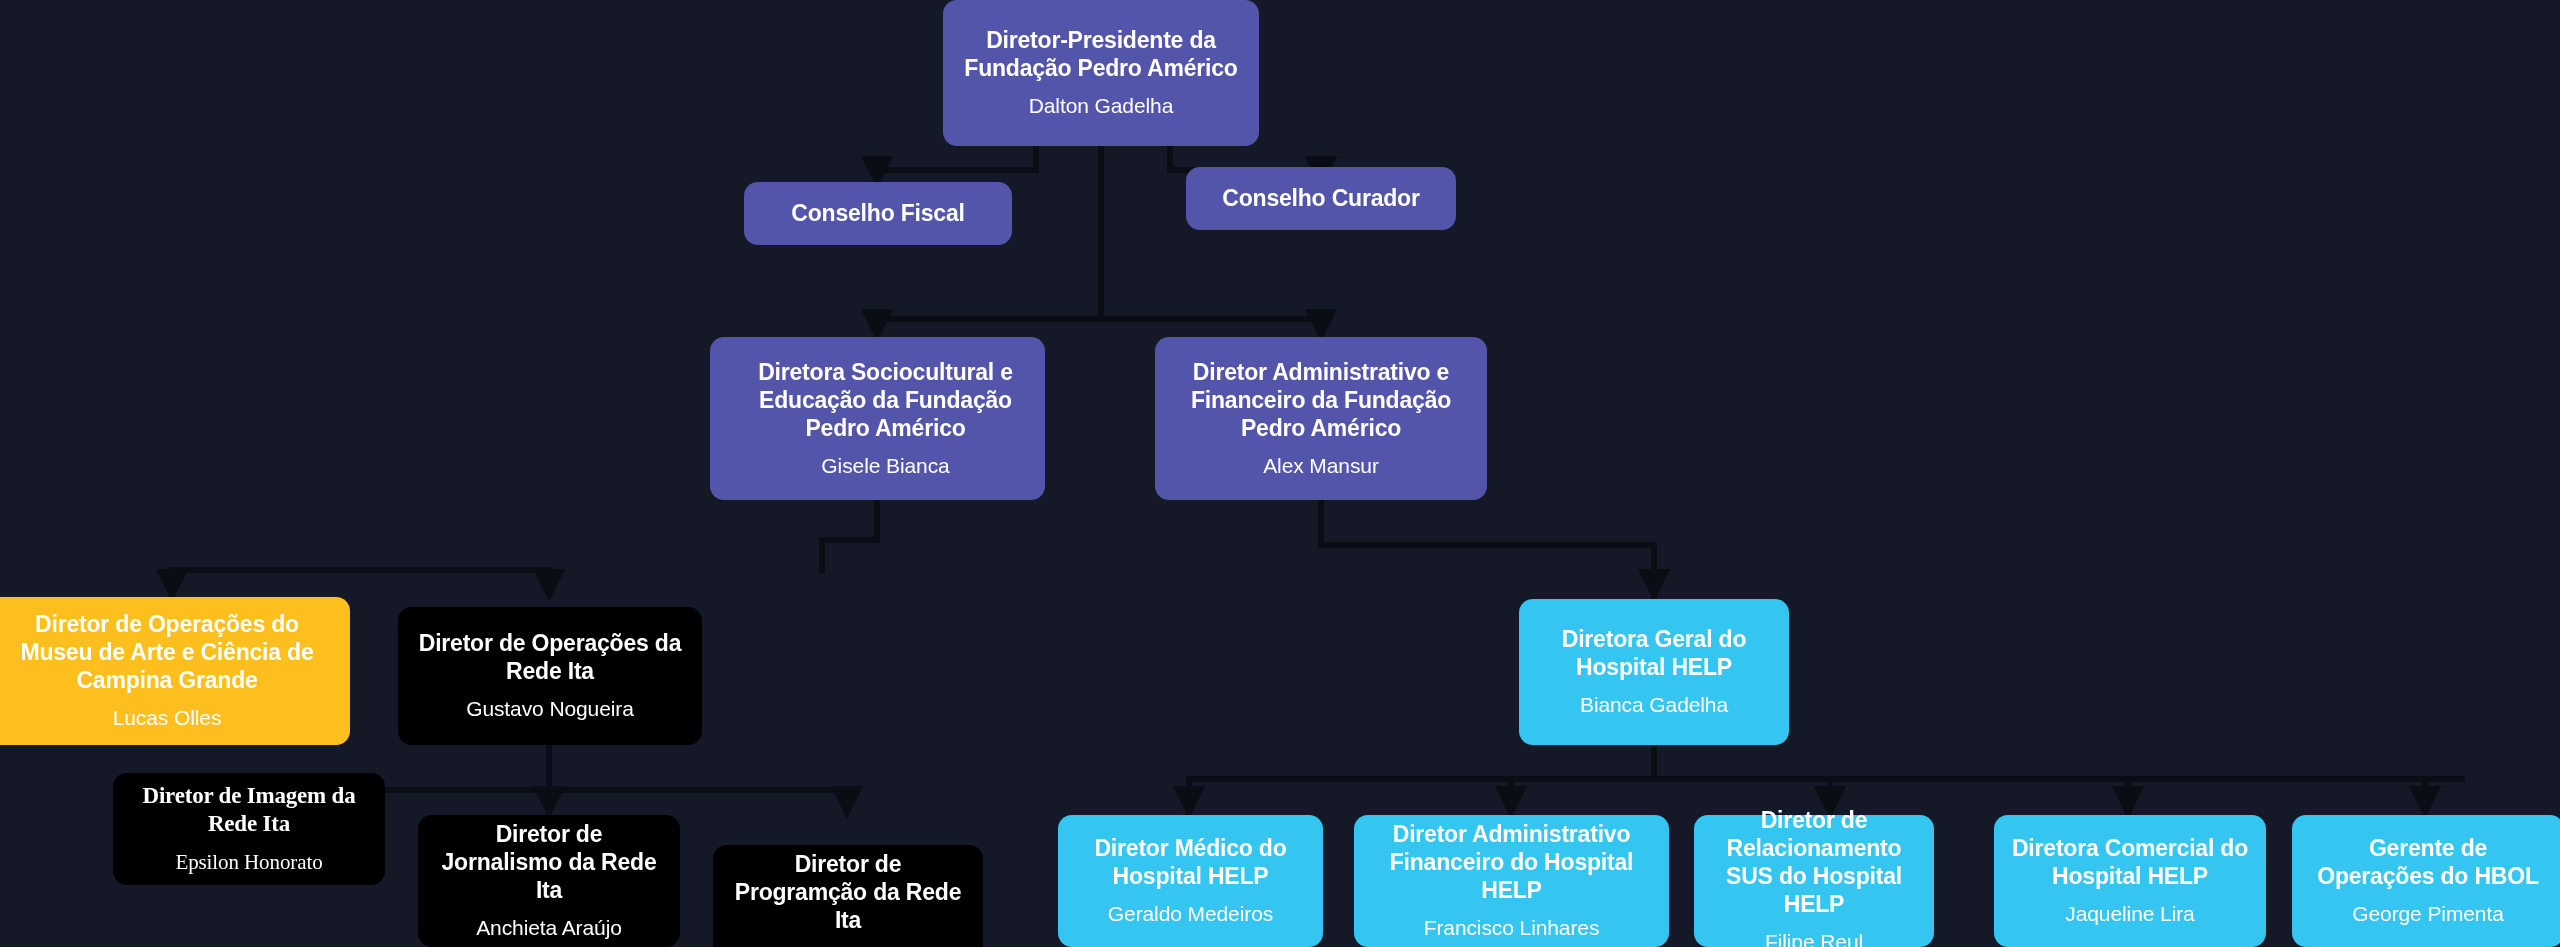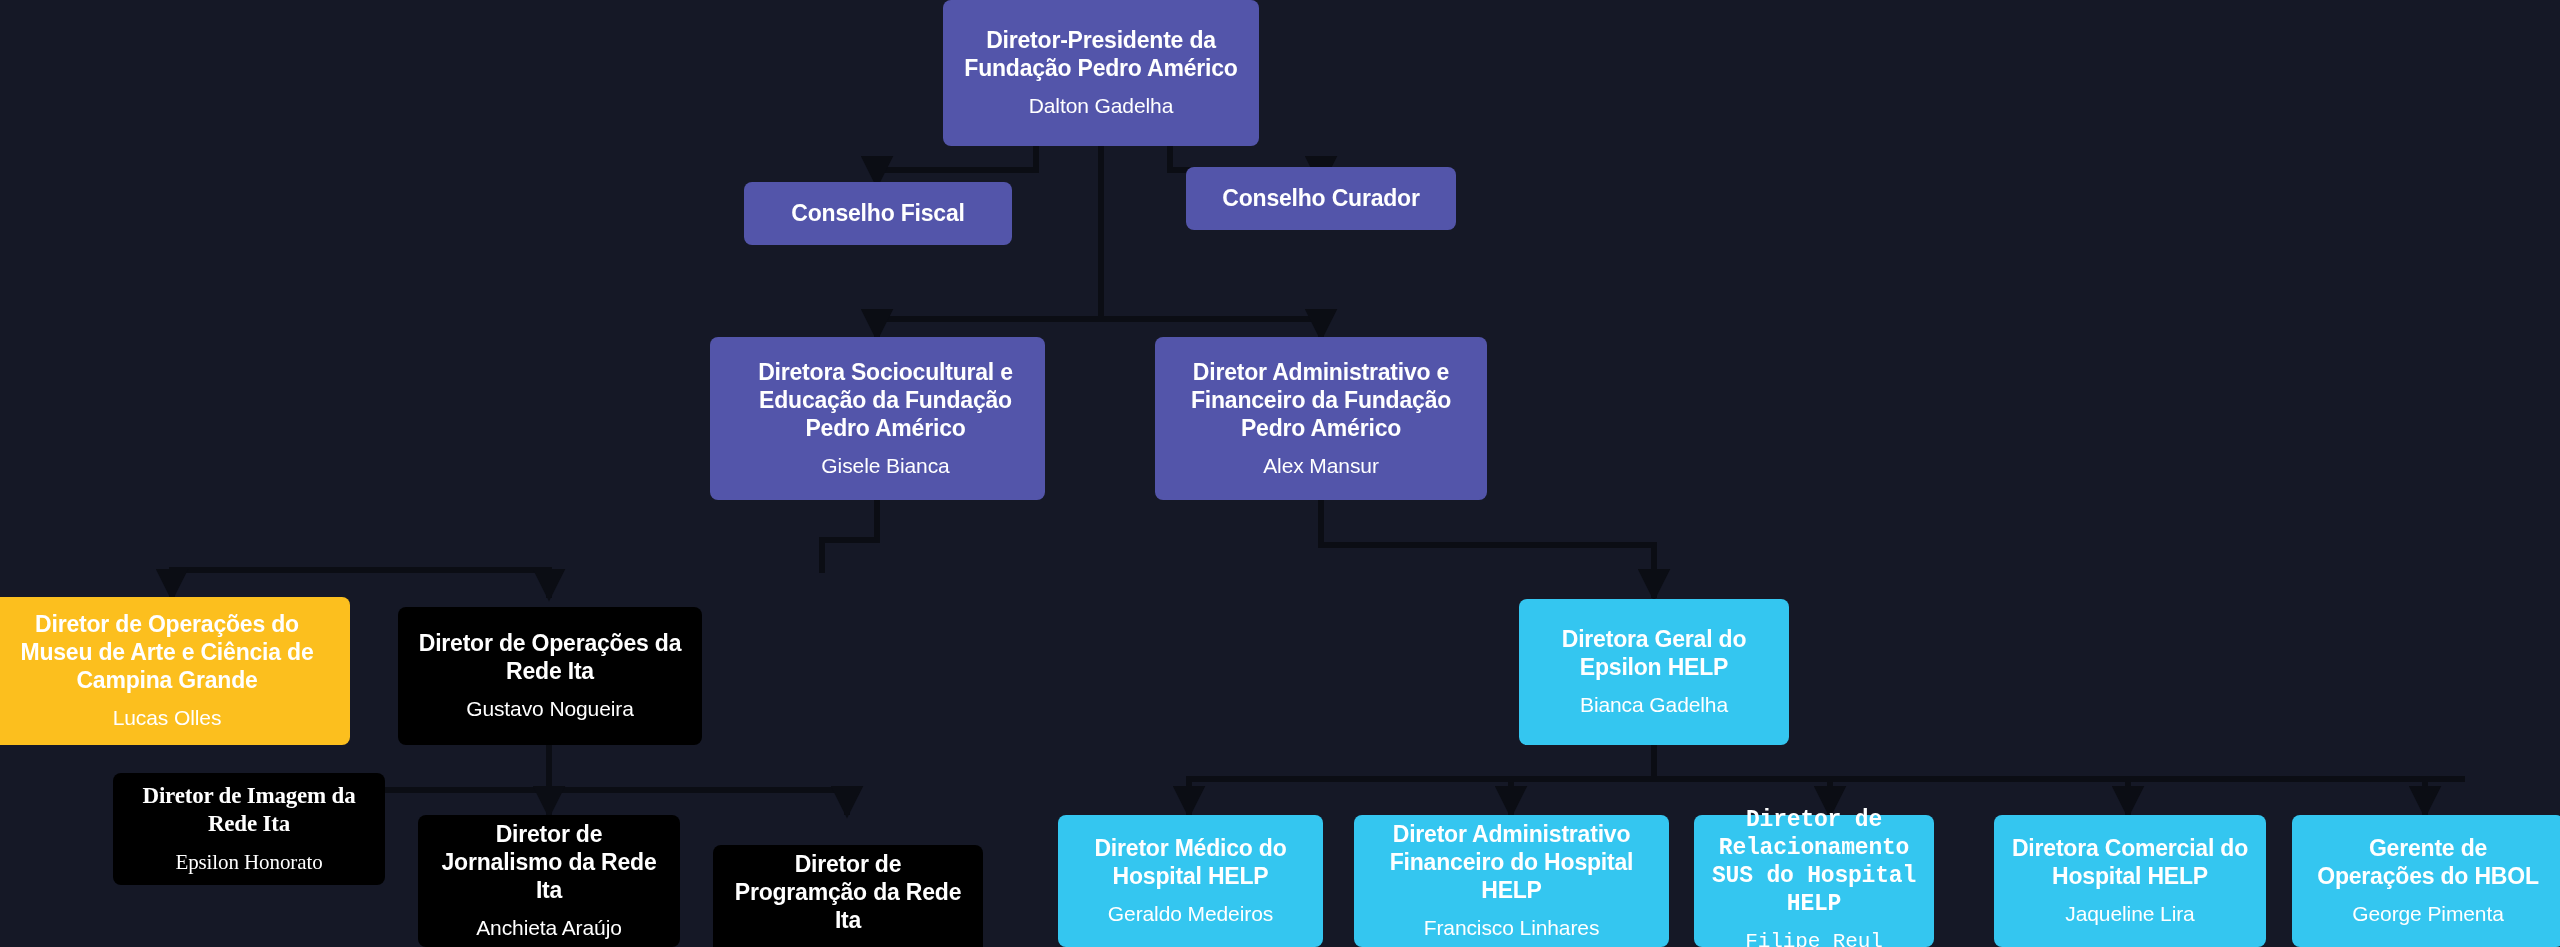--- a/index.html
+++ b/index.html
@@ -27,21 +27,21 @@
     width: 2560px;
     height: 947px;
     pointer-events: none;
     z-index: 1;
   }
 
   
   .node {
     position: absolute;
     z-index: 2;
-    border-radius: 8px;
+    border-radius: 14px;
     display: flex;
     flex-direction: column;
     align-items: center;
     justify-content: center;
     text-align: center;
     padding: 14px 16px;
     color: #ffffff;
   }
 
   .node .title {
@@ -140,21 +140,21 @@
     <div class="title">Diretor de Operações do Museu de Arte e Ciência de Campina Grande</div>
     <div class="person">Lucas Olles</div>
   </div>
 
   <div class="node c-pink" style="left:398px; top:607px; width:304px; height:138px;">
     <div class="title">Diretor de Operações da Rede Ita</div>
     <div class="person">Gustavo Nogueira</div>
   </div>
 
   <div class="node c-cyan" style="left:1519px; top:599px; width:270px; height:146px;">
-    <div class="title">Diretora Geral do Epsilon HELP</div>
+    <div class="title">Diretora Geral do Hospital HELP</div>
     <div class="person">Bianca Gadelha</div>
   </div>
 
   <div class="node c-pink" style="left:113px; top:773px; width:272px; height:112px;font-family:Liberation Serif, serif;">
     <div class="title">Diretor de Imagem da Rede Ita</div>
     <div class="person">Epsilon Honorato</div>
   </div>
 
   <div class="node c-pink" style="left:418px; top:815px; width:262px; height:132px;">
     <div class="title">Diretor de Jornalismo da Rede Ita</div>
@@ -169,21 +169,21 @@
   <div class="node c-cyan" style="left:1058px; top:815px; width:265px; height:132px;">
     <div class="title">Diretor Médico do Hospital HELP</div>
     <div class="person">Geraldo Medeiros</div>
   </div>
 
   <div class="node c-cyan" style="left:1354px; top:815px; width:315px; height:132px;">
     <div class="title">Diretor Administrativo Financeiro do Hospital HELP</div>
     <div class="person">Francisco Linhares</div>
   </div>
 
-  <div class="node c-cyan" style="left:1694px; top:815px; width:240px; height:132px;font-family:Liberation Mono, monospace;">
+  <div class="node c-cyan" style="left:1694px; top:815px; width:240px; height:132px;">
     <div class="title">Diretor de Relacionamento SUS do Hospital HELP</div>
     <div class="person">Filipe Reul</div>
   </div>
 
   <div class="node c-cyan" style="left:1994px; top:815px; width:272px; height:132px;">
     <div class="title">Diretora Comercial do Hospital HELP</div>
     <div class="person">Jaqueline Lira</div>
   </div>
 
   <div class="node c-cyan" style="left:2292px; top:815px; width:272px; height:132px;">

